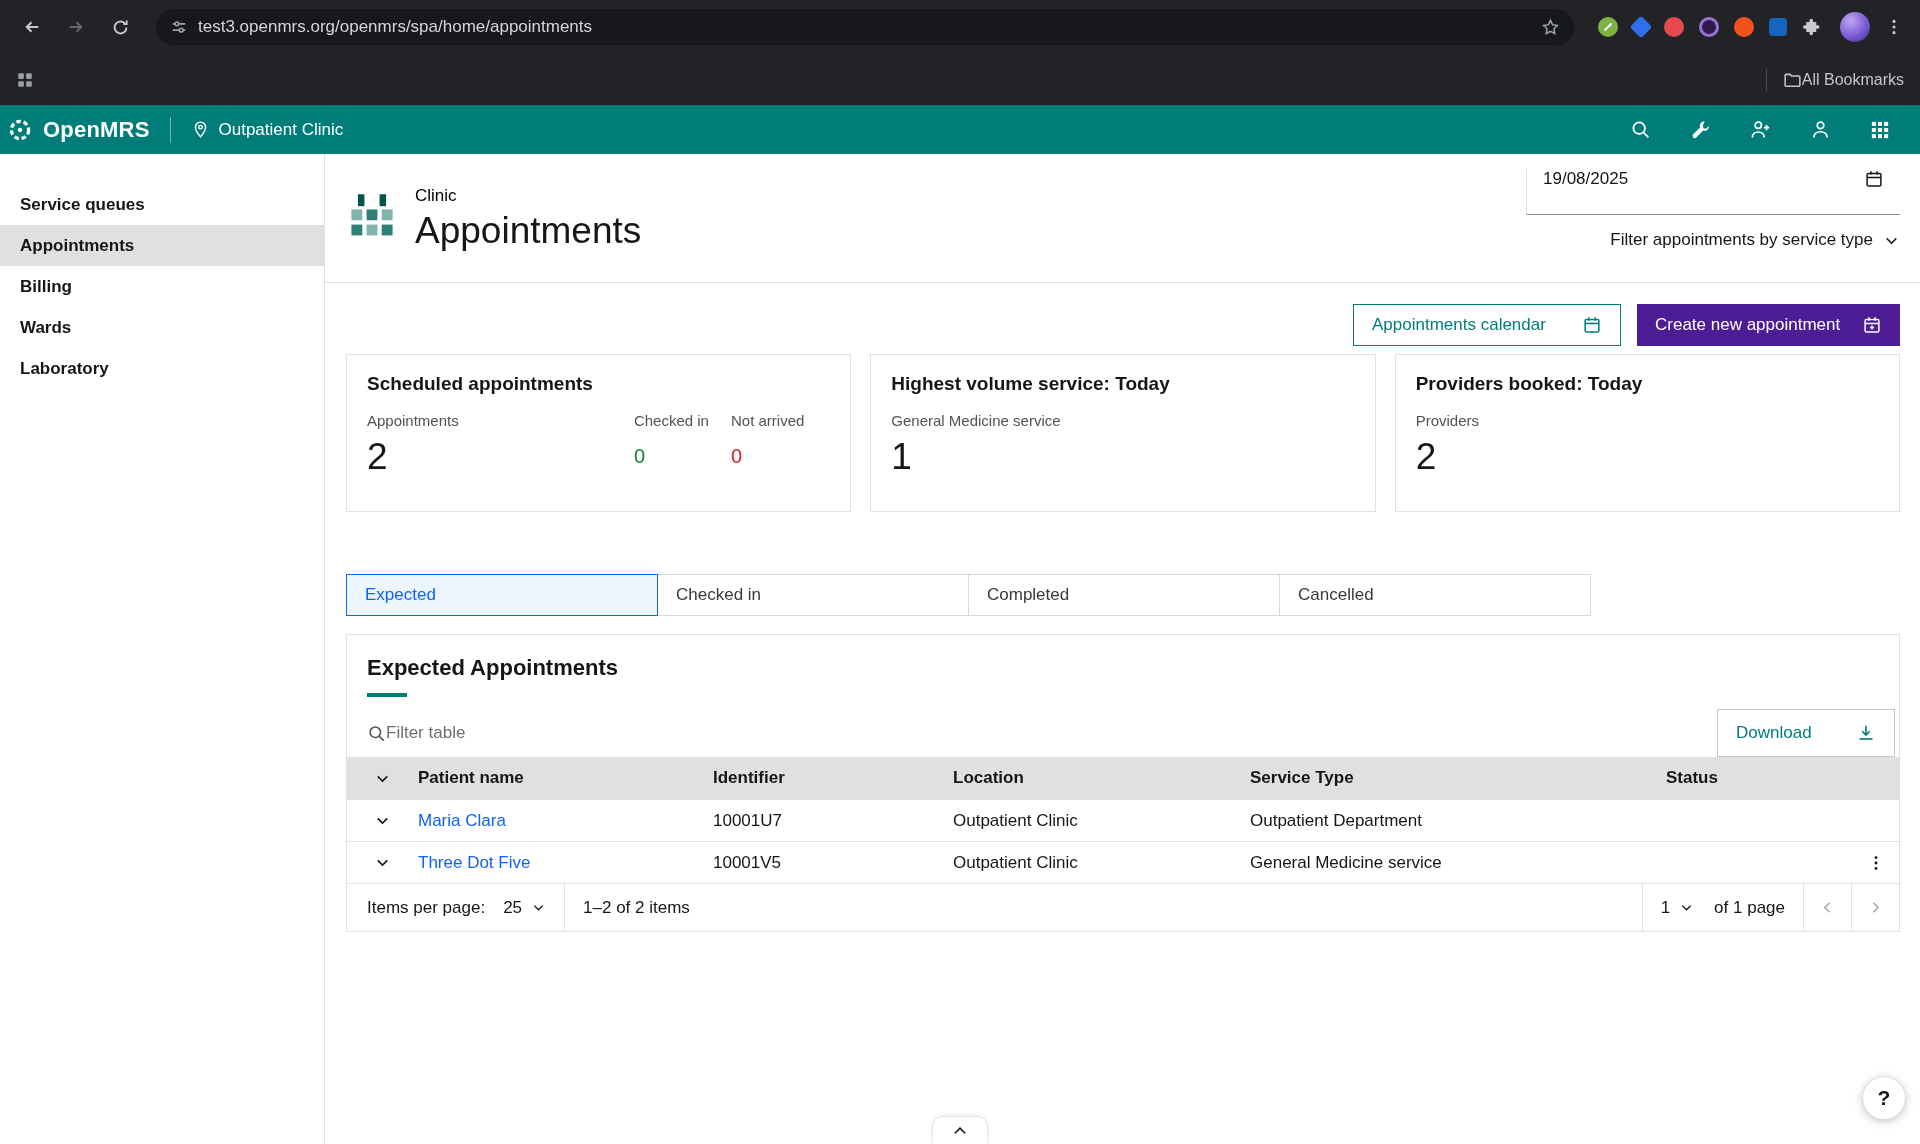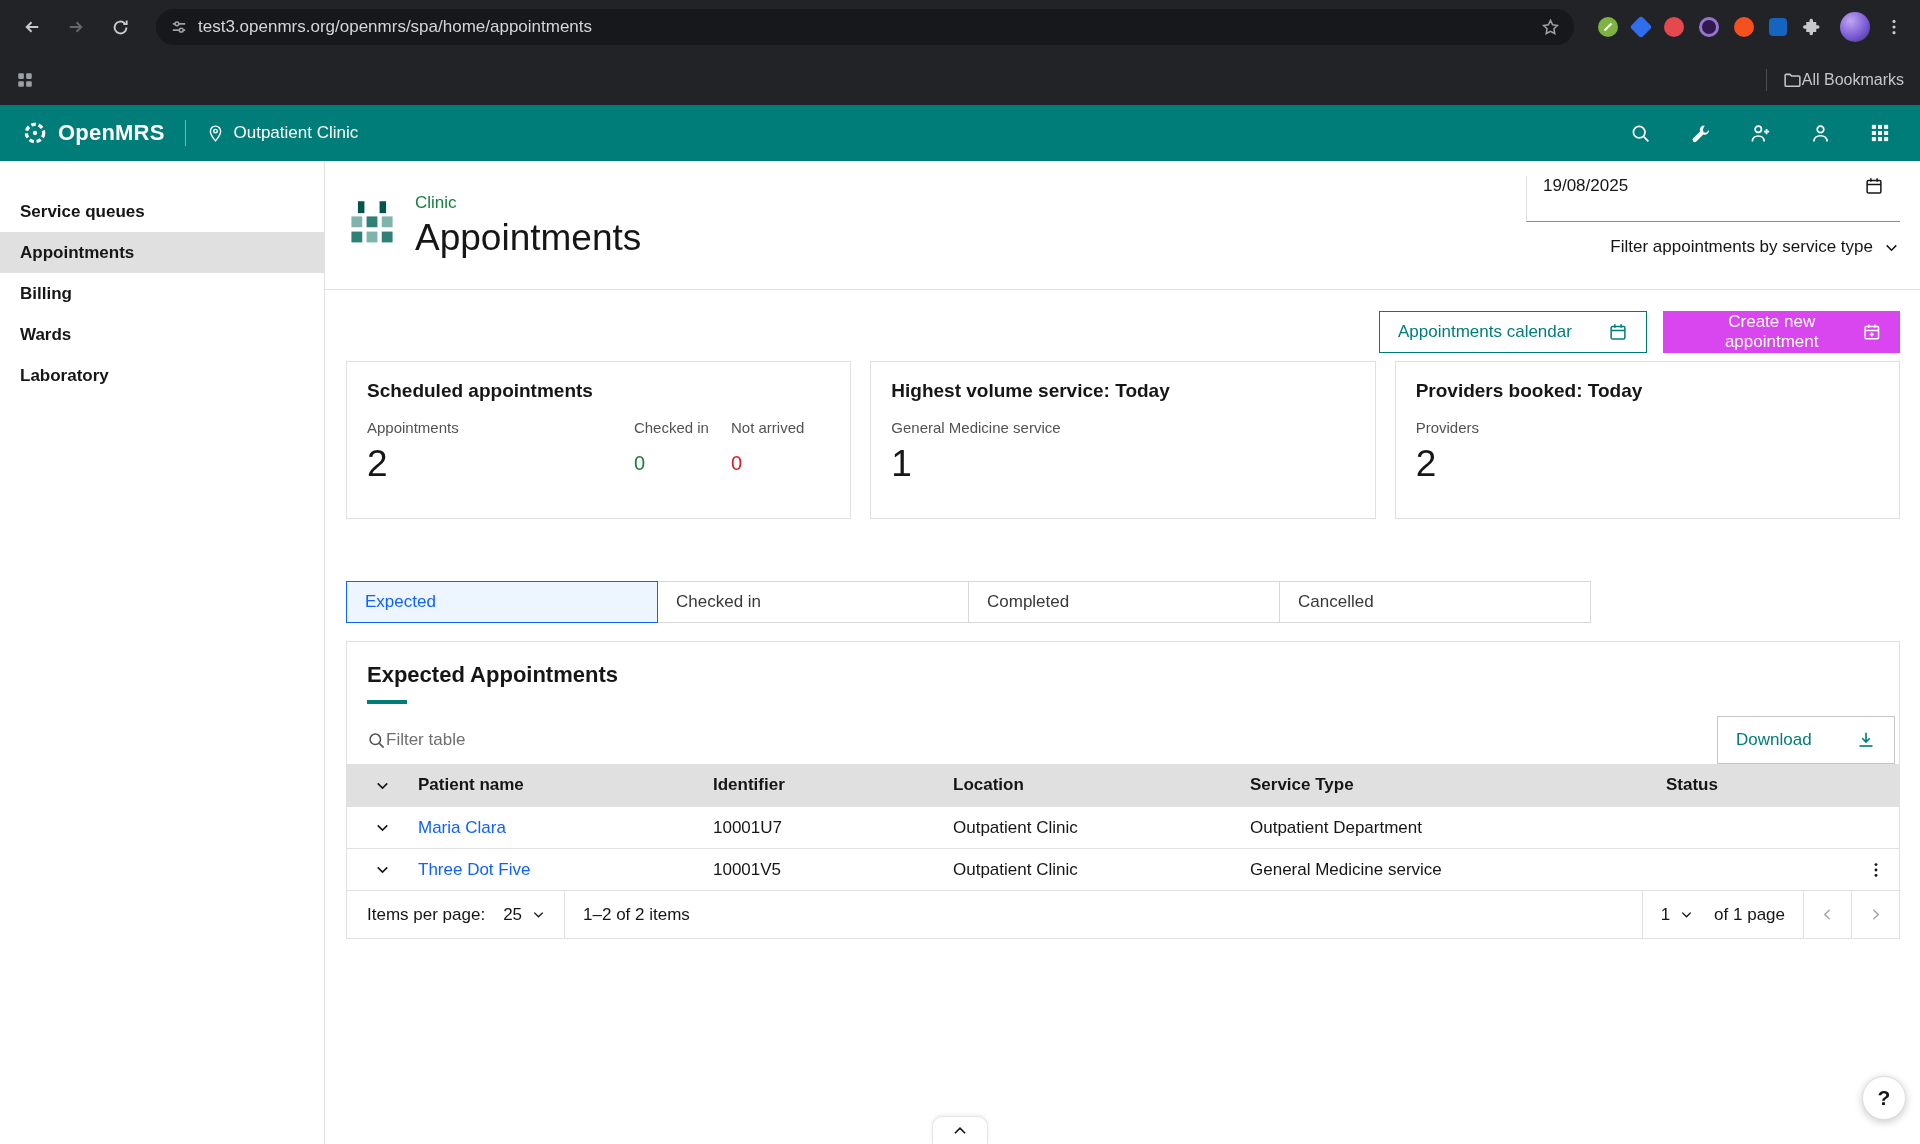--- a/index.html
+++ b/index.html
@@ -26,50 +26,50 @@
   .ext-bluesq { width:18px; height:18px; border-radius:4px; background:#1565c0; }
   .avatar { width:30px; height:30px; border-radius:50%; background:radial-gradient(circle at 35% 30%, #c0a6f0, #7b5cd6 55%, #3c2e7a); margin:0 6px; border:none; }
   .kebab-btn { background:transparent; border:none; color:#c7c9cc; width:28px; height:40px; display:flex; align-items:center; justify-content:center; }
 
   .bookmarks-bar { height:51px; background:#222326; display:flex; align-items:center; padding:0 16px; color:#c3c6ca; }
   .bm-spacer { flex:1; }
   .bm-divider { width:1px; height:22px; background:#4a4c50; margin-right:16px; }
   .all-bookmarks { display:flex; align-items:center; background:transparent; border:none; color:#c3c6ca; font-size:16px; }
 
   
-  .omrs-header { height:56px; background:#007d79; display:flex; align-items:center; color:#fff; padding:0 10px 0 22px; }
+  .omrs-header { height:49px; background:#007d79; display:flex; align-items:center; color:#fff; padding:0 10px 0 7px; }
   .brand { display:flex; align-items:center; gap:10px; background:transparent; border:none; color:#fff; font-size:22px; font-weight:700; letter-spacing:.2px; }
   .hdr-divider { width:1px; height:26px; background:rgba(255,255,255,.45); margin:0 20px; }
   .location { display:flex; align-items:center; gap:9px; background:transparent; border:none; color:#fff; font-size:17px; }
   .hdr-actions { margin-left:auto; display:flex; }
   .hdr-btn { width:60px; height:49px; background:transparent; border:none; color:#fff; display:flex; align-items:center; justify-content:center; }
 
   
   .app-body { display:flex; height:990px; background:#fff; }
   .sidebar { width:325px; flex:none; border-right:1px solid #e0e0e0; padding-top:30px; }
   .side-item { display:block; width:100%; text-align:left; background:transparent; border:none; height:41px; padding:0 20px; font-size:17px; font-weight:700; color:#161616; line-height:41px; }
   .side-item.active { background:#e0e0e0; }
 
   .main { flex:1; padding:0 20px 0 21px; position:relative; min-width:0; }
 
   .page-header { height:129px; border-bottom:1px solid #e0e0e0; margin:0 -20px 0 -21px; padding:0 20px 0 21px; display:flex; }
   .pictogram { width:52px; height:52px; margin-top:37px; flex:none; }
   .title-block { margin:32px 0 0 17px; }
-  .eyebrow { font-size:17px; color:#15803d; }
+  .eyebrow { font-size:17px; color:#000000; }
   .page-title { font-size:37px; font-weight:400; margin-top:4px; color:#161616; }
   .header-right { margin-left:auto; display:flex; flex-direction:column; align-items:flex-end; }
   .date-field { width:374px; height:46px; margin-top:15px; border-left:1px solid #e0e0e0; border-bottom:1px solid #8d8d8d; display:flex; align-items:flex-start; padding:0 16px; background:#fff; }
   .date-field input { flex:1; border:none; outline:none; background:transparent; font-size:17px; color:#161616; font-family:inherit; }
   .date-cal-ic { color:#161616; }
   .service-filter { margin-top:15px; display:flex; align-items:center; gap:10px; background:transparent; border:none; font-size:17px; color:#161616; }
 
   .actions-row { display:flex; justify-content:flex-end; gap:16px; margin-top:21px; }
   .btn { height:42px; display:flex; align-items:center; justify-content:space-between; padding:0 18px; font-size:17px; }
   .btn-outline { width:268px; border:1px solid #007d79; background:#fff; color:#007d79; }
-  .btn-primary { width:237px; border:none; background:#d946ef; color:#fff; }
+  .btn-primary { width:263px; border:none; background:#4c1d95; color:#fff;text-align:right; }
 
   .metrics-row { display:grid; grid-template-columns:repeat(3,1fr); gap:19px; margin-top:8px; }
   .metric-card { border:1px solid #e0e0e0; background:#fff; height:158px; padding:18px 20px; }
   .metric-title { font-size:19px; font-weight:700; color:#161616; }
   .metric-body { display:flex; margin-top:17px; }
   .metric-label { font-size:15px; color:#525252; }
   .metric-value { font-size:37px; font-weight:400; margin-top:7px; color:#161616; }
   .metric-extras { margin-left:auto; margin-right:26px; display:flex; gap:22px; }
   .extra-label { font-size:15px; color:#525252; }
   .extra-value { font-size:20px; margin-top:16px; }

